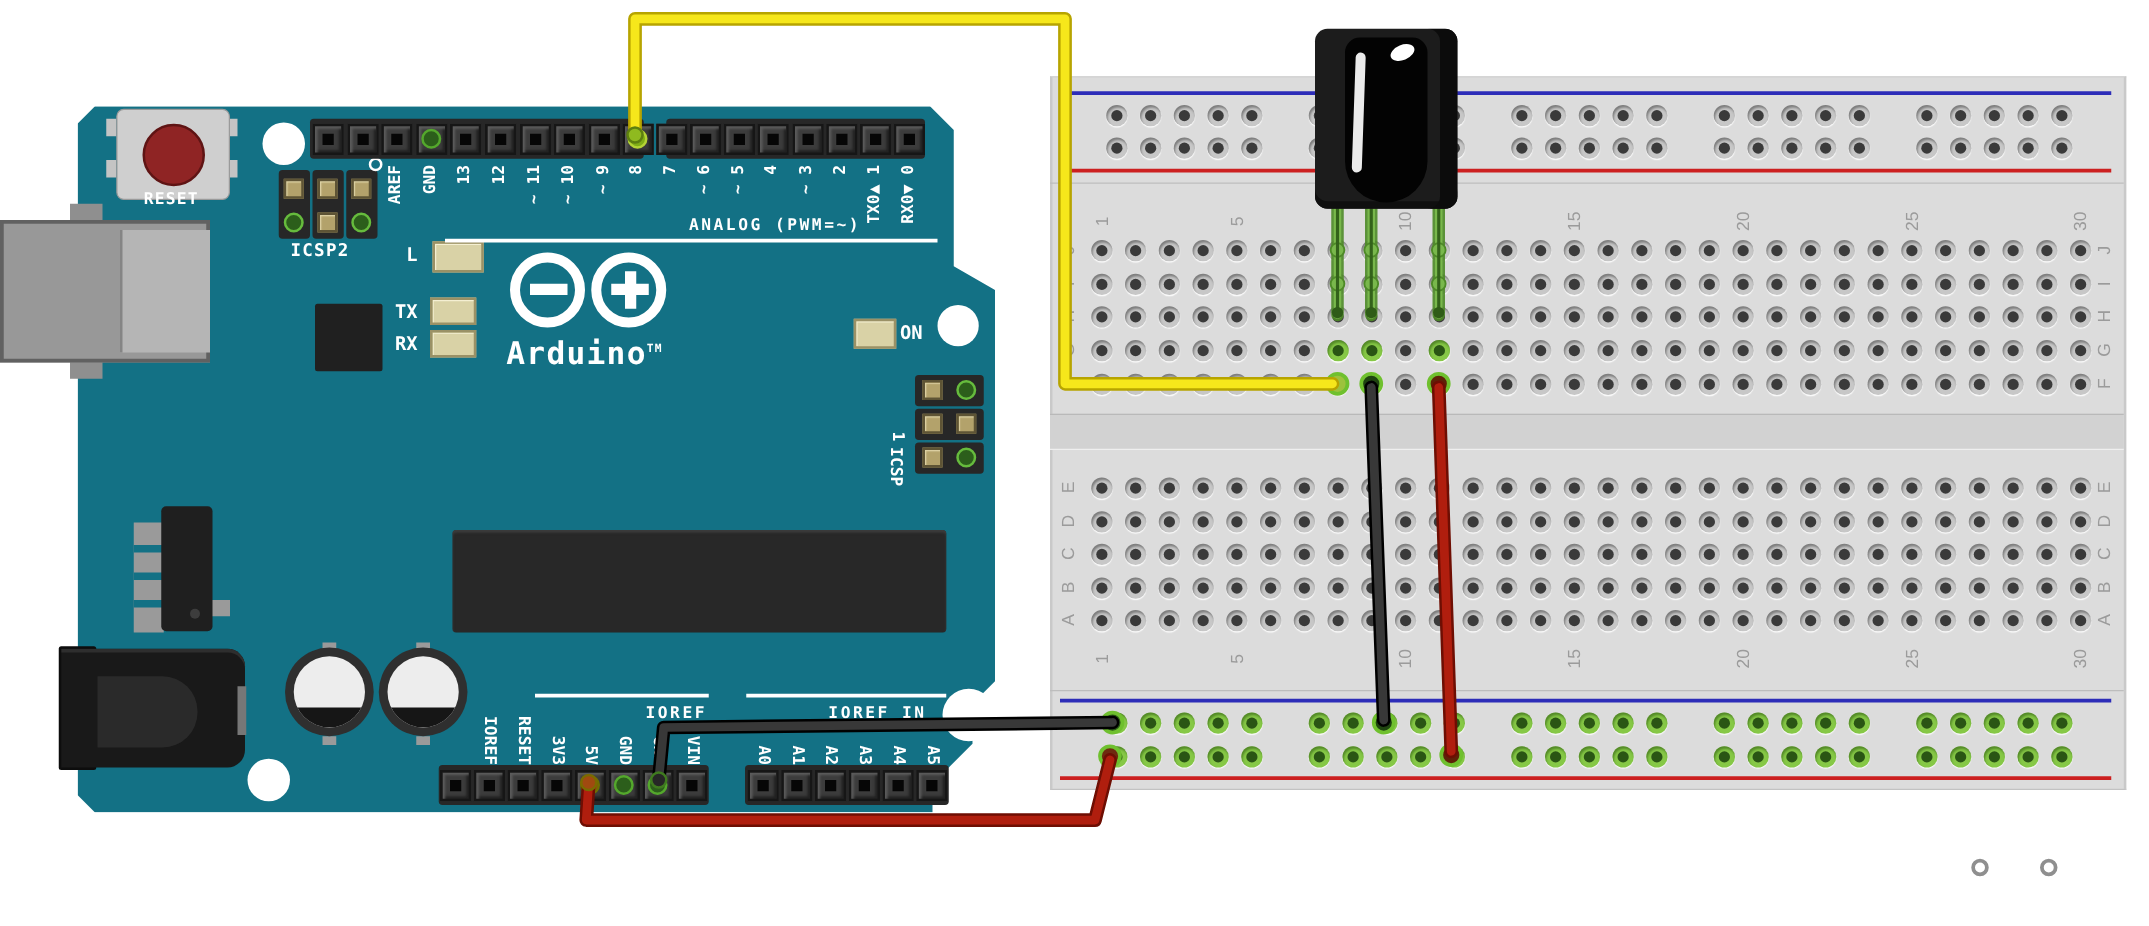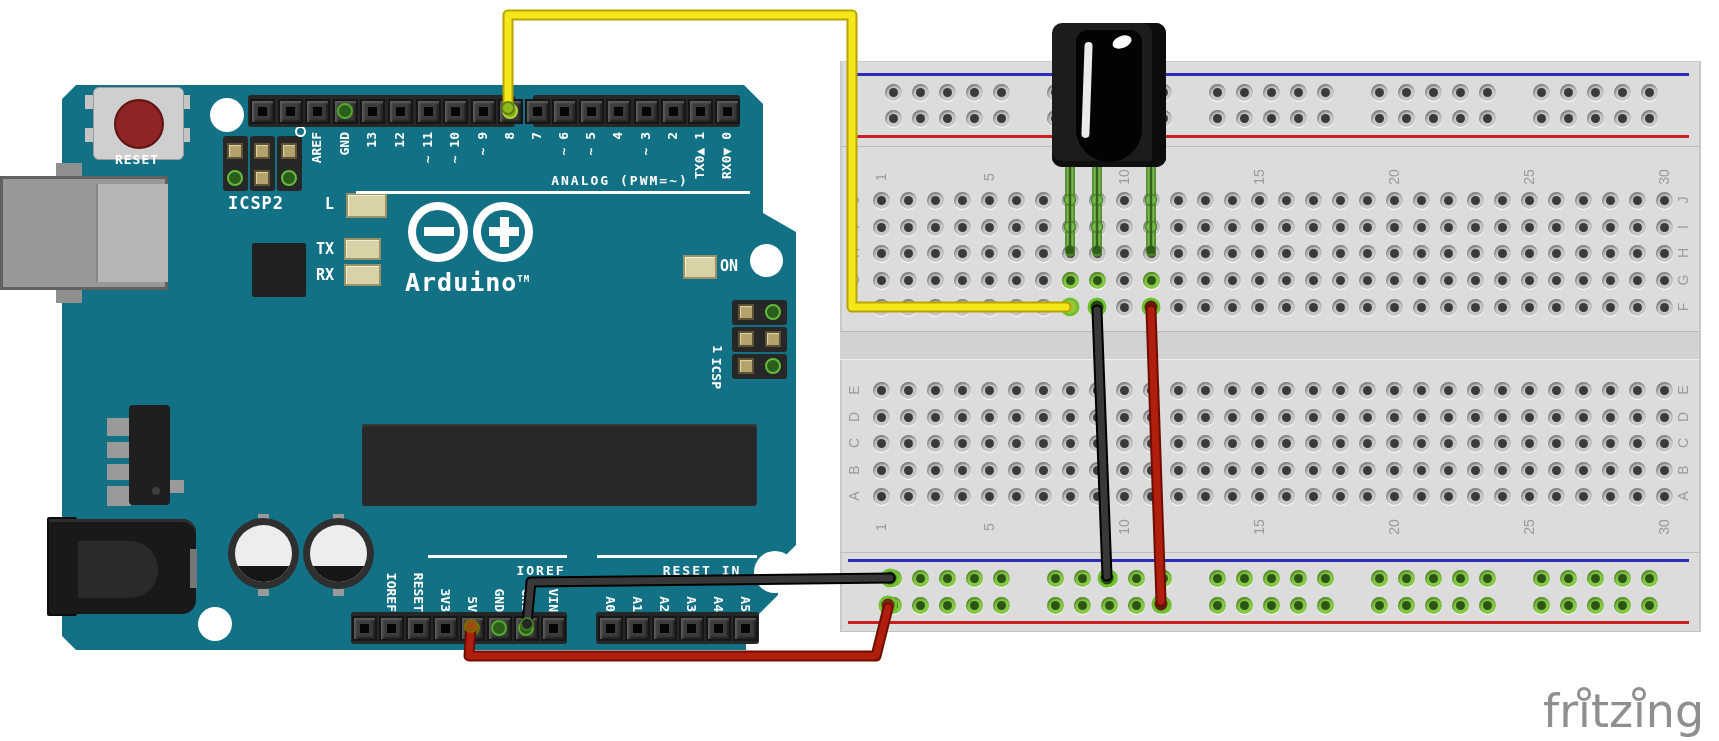--- a/index.html
+++ b/index.html
@@ -531,21 +531,21 @@
       <div class="hstrip" style="left: 223px; top: 136px; width: 25px; height: 55px;"></div>
       <div class="hstrip" style="left: 250px; top: 136px; width: 25px; height: 55px;"></div>
       <div class="hstrip" style="left: 277px; top: 136px; width: 25px; height: 55px;"></div>
       <div class="tanpin" style="left: 227px; top: 143px;"></div>
       <div class="tanpin" style="left: 254px; top: 143px;"></div>
       <div class="tanpin" style="left: 281px; top: 143px;"></div>
       <div class="greenpin" style="left: 227px; top: 170px;"></div>
       <div class="tanpin" style="left: 254px; top: 170px;"></div>
       <div class="greenpin" style="left: 281px; top: 170px;"></div>
     </div>
-  <div class="caption" style="left:256px;top:193px;letter-spacing:1px;font-size:17px">ICSP2</div>
+  <div class="caption" style="left:256px;top:193px;letter-spacing:1px;font-size:14px">ICSP2</div>
   <div class="abs" style="left:295px;top:126px;width:7px;height:7px;border:2px solid #fff;border-radius:50%"></div>
 
   <div id="icsp">
       <div class="hstrip" style="left: 732px; top: 300px; width: 55px; height: 25px;"></div>
       <div class="hstrip" style="left: 732px; top: 327px; width: 55px; height: 25px;"></div>
       <div class="hstrip" style="left: 732px; top: 354px; width: 55px; height: 25px;"></div>
       <div class="tanpin" style="left: 738px; top: 304px;"></div>
       <div class="greenpin" style="left: 765px; top: 304px;"></div>
       <div class="tanpin" style="left: 738px; top: 331px;"></div>
       <div class="tanpin" style="left: 765px; top: 331px;"></div>
@@ -601,21 +601,21 @@
   <div class="silk" style="left:489px;top:227px;width:30px;height:9px"></div>
   <div class="silk" style="left:500px;top:217px;width:9px;height:30px"></div>
   <div class="abs" style="left:405px;top:268px;font:bold 25px 'DejaVu Sans Mono',monospace;color:#fff;letter-spacing:1px"><span>Arduino</span><sup style="font-size:9px">TM</sup></div>
 
 
   <div class="silk" style="left:356px;top:191px;width:394px;height:3px"></div>
   <div class="caption" style="left:620px;top:173px">ANALOG (PWM=~)</div>
   <div class="silk" style="left:428px;top:555px;width:139px;height:3px"></div>
   <div class="caption" style="left:541px;top:563px">IOREF</div>
   <div class="silk" style="left:597px;top:555px;width:160px;height:3px"></div>
-  <div class="caption" style="left:702px;top:563px">RESET IN</div>
+  <div class="caption" style="left:702px;top:563px">IOREF IN</div>
 
   <div id="headers">
       <div class="hstrip" style="left: 248px; top: 95px; width: 267px; height: 32px;"></div>
       <div class="hstrip" style="left: 533px; top: 95px; width: 207px; height: 32px;"></div>
       <div class="hstrip" style="left: 351px; top: 612px; width: 216px; height: 32px;"></div>
       <div class="hstrip" style="left: 596px; top: 612px; width: 163px; height: 32px;"></div>
       <div class="hpin" style="left: 249.5px; top: 98.5px;"></div>
       <div class="hpin" style="left: 277.5px; top: 98.5px;"></div>
       <div class="hpin" style="left: 304.5px; top: 98.5px;"></div>
       <div class="hpin" style="left: 332.5px; top: 98.5px;"></div>
@@ -726,17 +726,16 @@
       <path d="M1097,310 L1107,576" fill="none" stroke="#000000" stroke-width="11" stroke-linecap="round" stroke-linejoin="round"></path>
       <path d="M1097,310 L1107,576" fill="none" stroke="#383838" stroke-width="7" stroke-linecap="round" stroke-linejoin="round"></path>
       <path d="M1151,310 L1161,601" fill="none" stroke="#6e0e03" stroke-width="11" stroke-linecap="round" stroke-linejoin="round"></path>
       <path d="M1151,310 L1161,601" fill="none" stroke="#b01e0e" stroke-width="7" stroke-linecap="round" stroke-linejoin="round"></path>
       <circle cx="508" cy="108" r="6" fill="#8fba1f" stroke="#5d7f10" stroke-width="2"></circle>
       <circle cx="527" cy="624" r="6" fill="#262626" stroke="#3f7a1f" stroke-width="2"></circle>
       <circle cx="471" cy="626" r="6" fill="#a04a10" stroke="#7a6a00" stroke-width="2"></circle>
     </svg>
 
   <div id="flogo">
-    <span>frıtzıng</span>
     <div class="iring" style="left:34px"></div>
     <div class="iring" style="left:89px"></div>
   </div>
 </div>
 
 </body></html>

